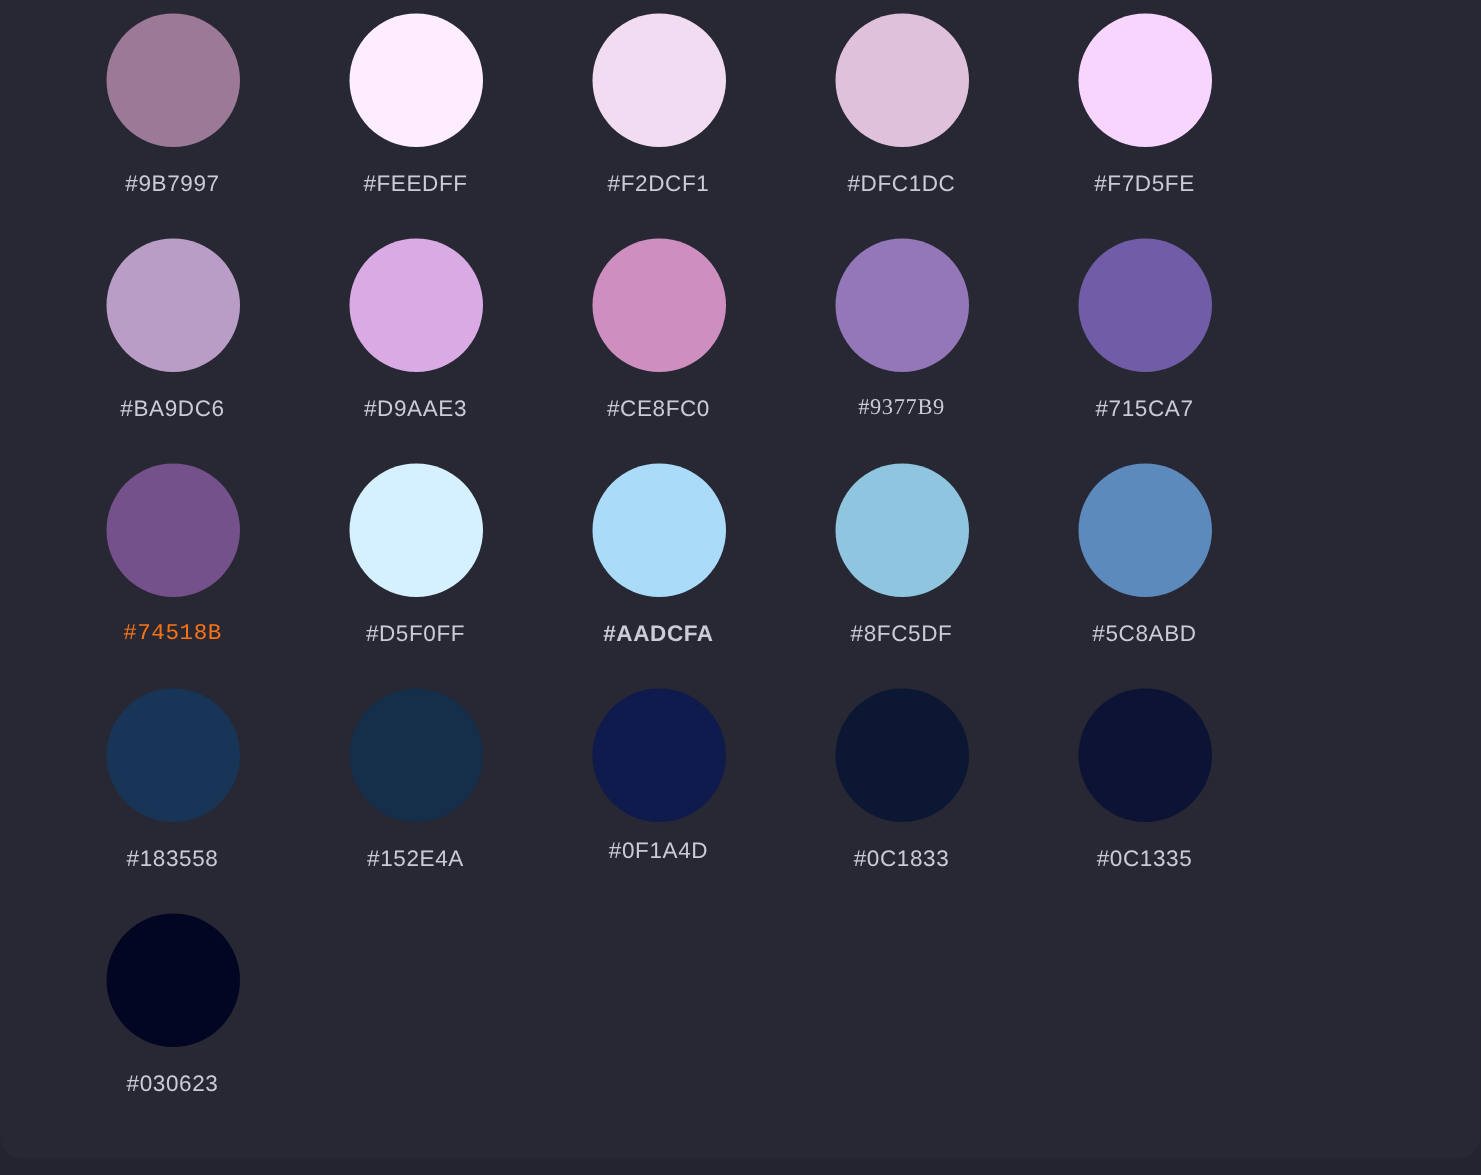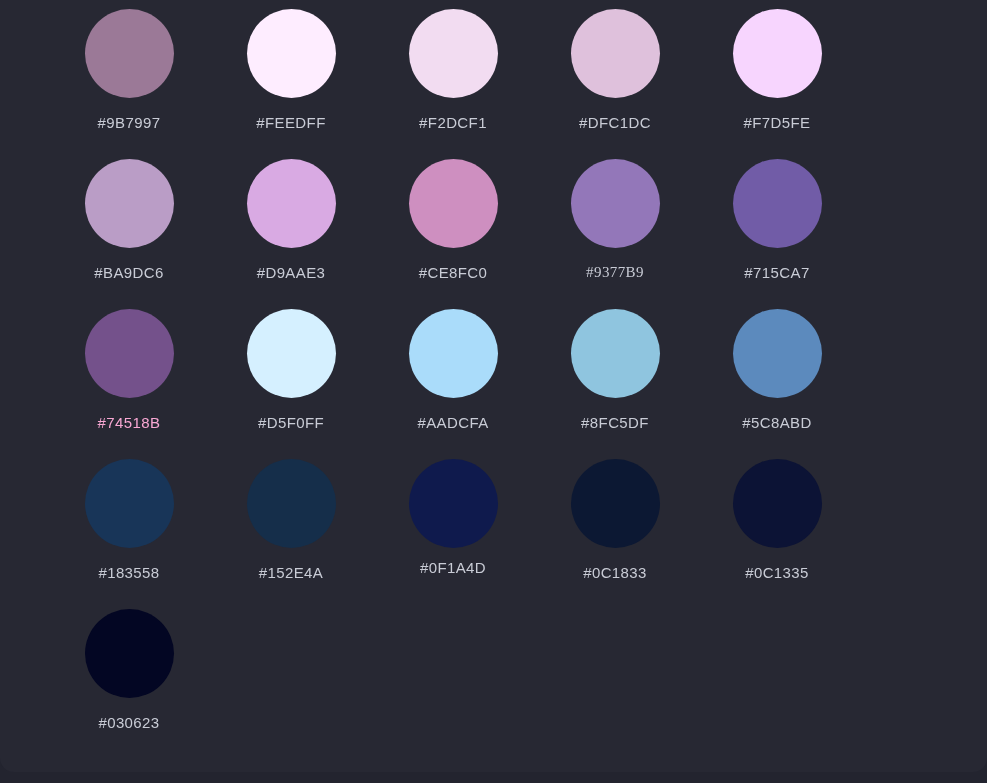--- a/index.html
+++ b/index.html
@@ -32,21 +32,21 @@
     position: absolute;
     left: 0;
     top: 14px;
     width: 987px;
     height: 772px;
     display: grid;
     grid-template-columns: repeat(5, 162px);
     grid-auto-rows: 150px;
     justify-content: start;
     align-content: start;
-    padding-left: 48px;
+    padding-left: 34px;
     padding-top: 9px;
     box-sizing: border-box;
   }
 
   .swatch {
     width: 162px;
     height: 150px;
     display: flex;
     flex-direction: column;
     align-items: center;
@@ -113,29 +113,29 @@
       <div class="swatch">
         <div class="swatch-disc" style="background-color: rgb(147, 119, 185);"></div>
         <div class="swatch-label" style="color: rgb(201, 204, 214); font-family: Liberation Serif, serif;">#9377B9</div>
       </div>
       <div class="swatch">
         <div class="swatch-disc" style="background-color: rgb(113, 92, 167);"></div>
         <div class="swatch-label" style="color: rgb(201, 204, 214);">#715CA7</div>
       </div>
       <div class="swatch">
         <div class="swatch-disc" style="background-color: rgb(116, 81, 139);"></div>
-        <div class="swatch-label" style="color: #f9a8d4;">#74518B</div>
+        <div class="swatch-label" style="color: #f97316; font-family: Liberation Mono, monospace;">#74518B</div>
       </div>
       <div class="swatch">
         <div class="swatch-disc" style="background-color: rgb(213, 240, 255);"></div>
         <div class="swatch-label" style="color: rgb(201, 204, 214);">#D5F0FF</div>
       </div>
       <div class="swatch">
         <div class="swatch-disc" style="background-color: rgb(170, 220, 250);"></div>
-        <div class="swatch-label" style="color: rgb(201, 204, 214);">#AADCFA</div>
+        <div class="swatch-label" style="color: rgb(201, 204, 214); font-weight: bold;">#AADCFA</div>
       </div>
       <div class="swatch">
         <div class="swatch-disc" style="background-color: rgb(143, 197, 223);"></div>
         <div class="swatch-label" style="color: rgb(201, 204, 214);">#8FC5DF</div>
       </div>
       <div class="swatch">
         <div class="swatch-disc" style="background-color: rgb(92, 138, 189);"></div>
         <div class="swatch-label" style="color: rgb(201, 204, 214);">#5C8ABD</div>
       </div>
       <div class="swatch">

